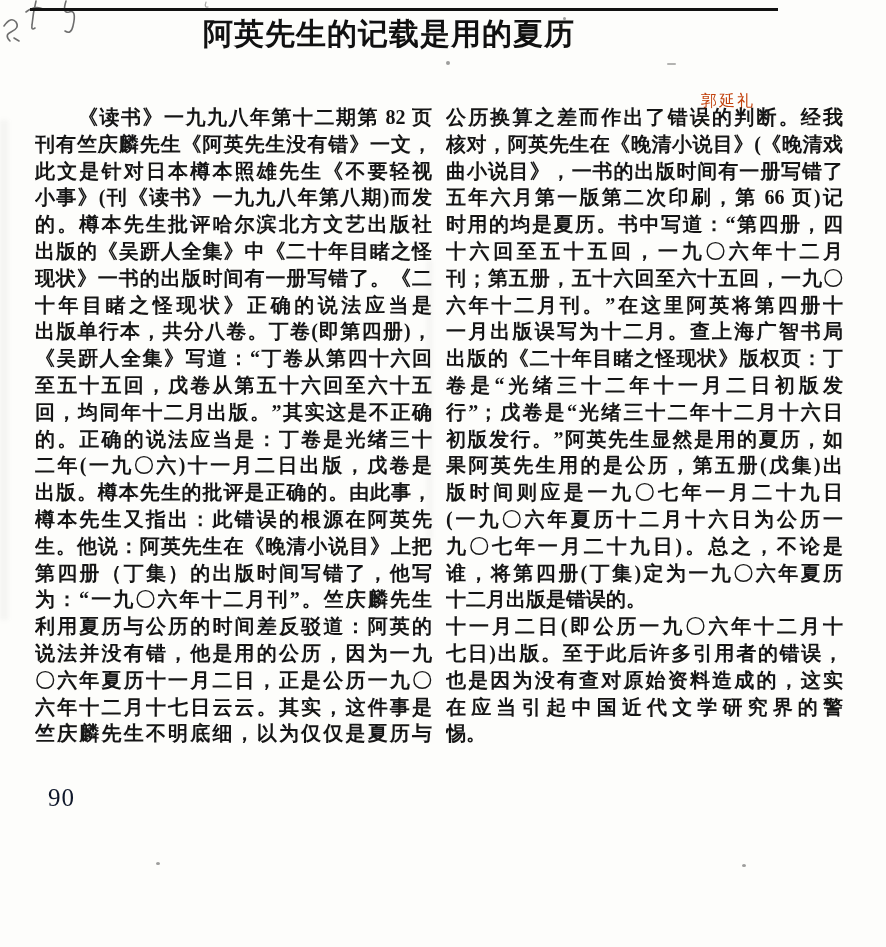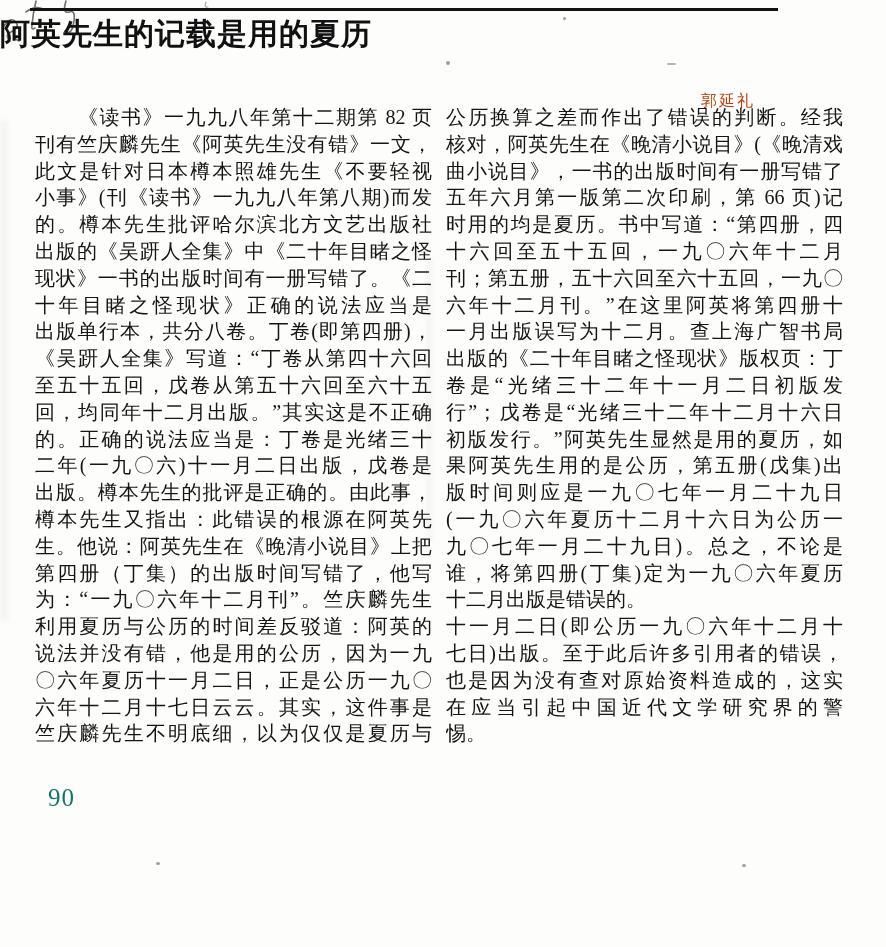--- a/index.html
+++ b/index.html
@@ -28,21 +28,21 @@
     position: absolute;
     left: 0;
     top: 0;
   }
   .title {
     position: absolute;
     top: 14px;
     left: 0;
     width: 778px;
     margin: 0;
-    text-align: left;
+    text-align: center;
     font-family: "Liberation Sans", "DejaVu Sans", sans-serif;
     font-weight: 700;
     font-size: 30px;
     letter-spacing: 1px;
     color: #111;
   }
   .author {
     position: absolute;
     top: 59px;
     left: 701px;
@@ -54,41 +54,42 @@
   .columns {
     position: absolute;
     top: 104px;
     left: 35px;
     width: 808px;
     display: flex;
     gap: 14px;
   }
   .col {
     width: 397px;
+    font-weight: bold;
   }
   .line {
     height: 26.8px;
     line-height: 26.8px;
     font-size: 20px;
     text-align: justify;
     text-align-last: justify;
     text-justify: inter-character;
     overflow: hidden;
     white-space: pre-wrap;
   }
   .line.para-end {
     text-align-last: left;
   }
   .page-number {
     position: absolute;
     top: 784px;
     left: 48px;
     font-size: 25px;
     letter-spacing: 1px;
-    color: #0f766e;
+    color: #0f172a;
   }
   .speck {
     position: absolute;
     background: rgba(40, 40, 40, 0.45);
     border-radius: 50%;
   }
   .speck.dash {
     border-radius: 1px;
     background: rgba(40, 40, 40, 0.35);
   }

